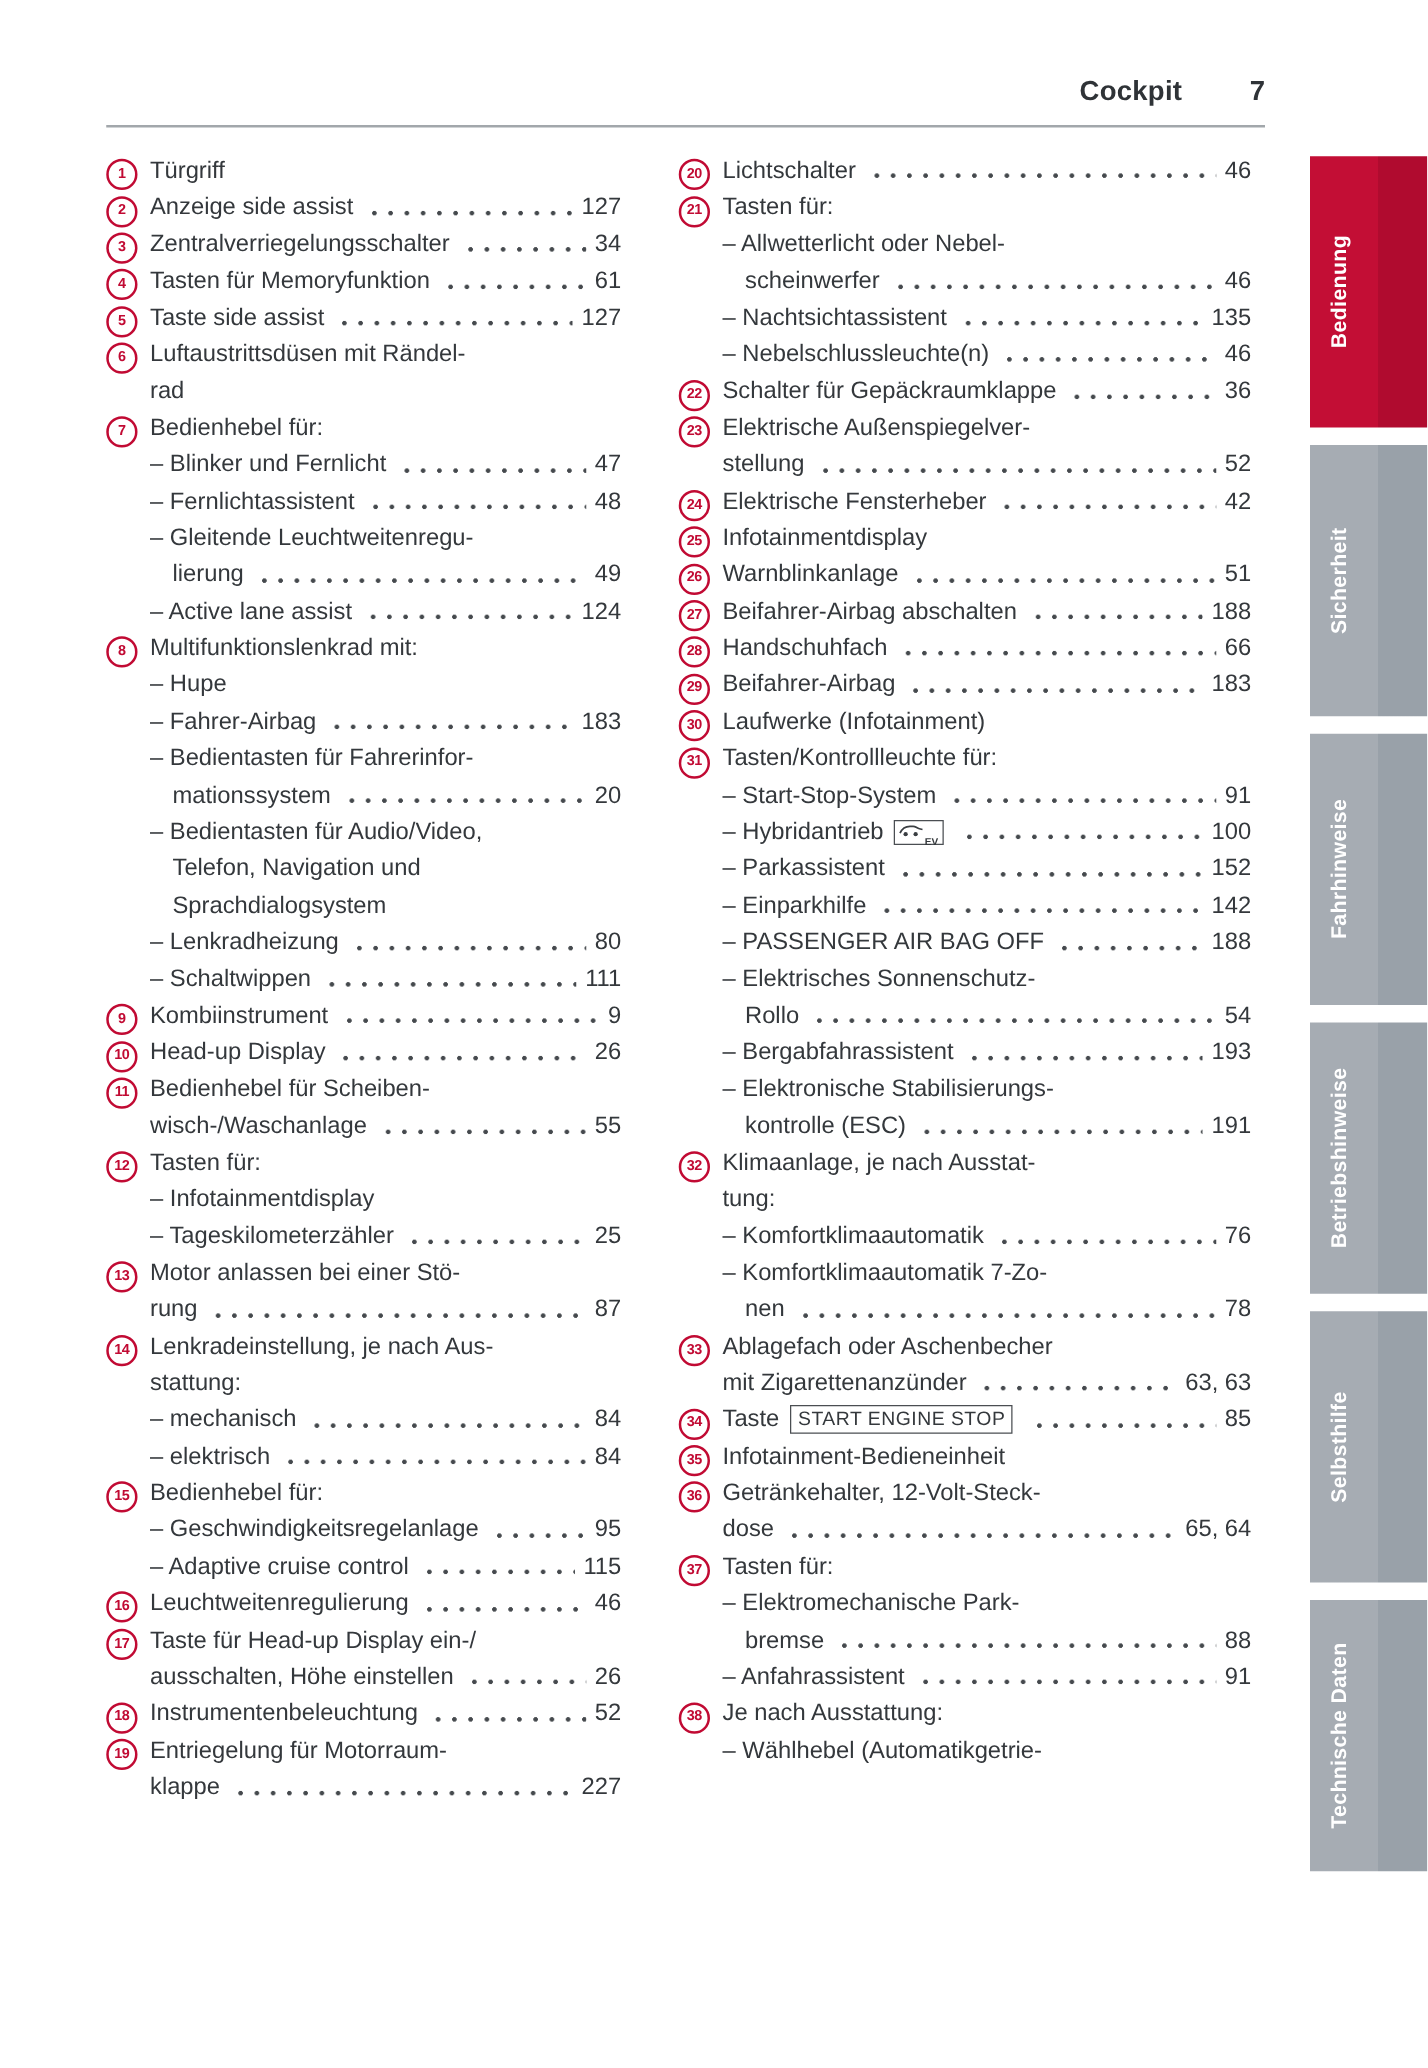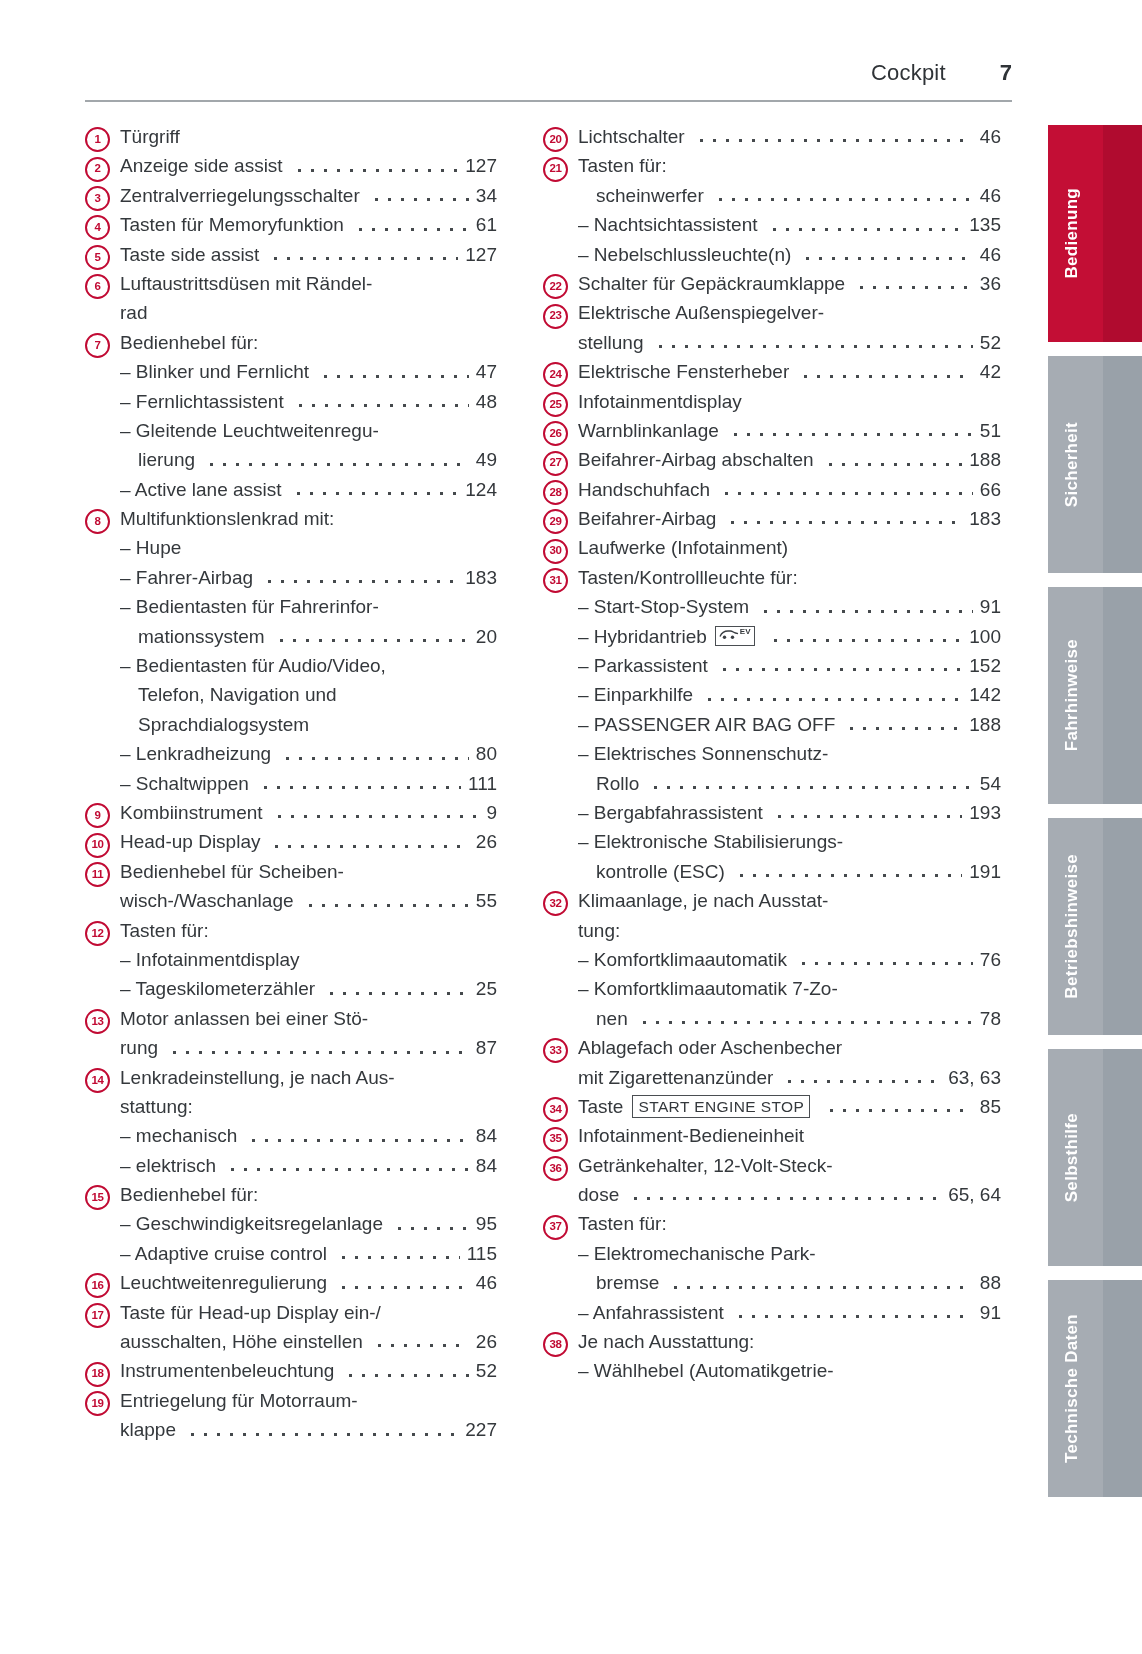--- a/index.html
+++ b/index.html
@@ -1,21 +1,21 @@
 <!DOCTYPE html>
 <html><head>
 <meta charset="utf-8">
 <style>
   html,body{margin:0;padding:0;background:#ffffff;}
   .page{position:relative;width:1142px;height:1654px;background:#ffffff;overflow:hidden;
         font-family:"Liberation Sans",sans-serif;color:#34383c;}
   
   .header{position:absolute;top:60px;left:85px;width:927px;display:flex;
           justify-content:flex-end;align-items:baseline;gap:54px;}
-  .section-title{font-size:22px;font-weight:normal;color:#2f3337;letter-spacing:.2px;}
+  .section-title{font-size:22px;font-weight:bold;color:#2f3337;letter-spacing:.2px;}
   .pagenum{font-size:22px;font-weight:bold;color:#2f3337;}
   .rule{position:absolute;top:100px;left:85px;width:927px;height:2px;background:#a2a7ab;}
   
   .col{position:absolute;top:122px;}
   .col-left{left:85px;width:412px;}
   .col-right{left:543px;width:458px;}
   .line{display:flex;align-items:baseline;height:29.4px;line-height:29.4px;
         font-size:19px;white-space:nowrap;}
   .numcell{flex:0 0 35px;}
   .circ{display:inline-flex;align-items:center;justify-content:center;
@@ -26,21 +26,21 @@
   .leader{flex:1 1 30px;min-width:8px;height:5px;align-self:flex-end;
         margin:0 7px 8px 10px;
         background-image:radial-gradient(circle,#45494d 1.6px,transparent 2px);
         background-size:13px 5px;background-repeat:repeat-x;background-position:left center;}
   .pg{position:relative;text-align:right;}
   .cont-arrow{position:absolute;right:-26px;bottom:1px;font-size:15px;color:#3b3f43;line-height:1;}
   .keybox{display:inline-block;border:1.5px solid #4a4e52;padding:0 5px;margin:0 5px 0 9px;
         font-size:15.5px;letter-spacing:.4px;line-height:21px;align-self:center;color:#34383c;}
   .evbox{display:inline-flex;align-items:flex-start;border:1.5px solid #4a4e52;
         padding:1px 3px 0 3px;margin:0 4px 0 8px;height:17px;align-self:center;background:#fff;}
-  .evtxt{font-size:8px;font-weight:bold;line-height:1;margin:0 0 0 1px;color:#34383c;text-align:center;}
+  .evtxt{font-size:8px;font-weight:bold;line-height:1;margin:12px 0 0 1px;color:#34383c;text-align:center;}
   
   .tabs{position:absolute;left:1048px;top:125px;width:94px;}
   .tab{width:94px;height:217px;margin-bottom:14px;display:flex;align-items:center;
        justify-content:flex-start;background:linear-gradient(to right,#a6acb3 0 58%,#99a1a9 58% 100%);}
   .tab.active{background:linear-gradient(to right,#c30e35 0 58%,#b00b2f 58% 100%);}
   .tab-label{writing-mode:vertical-rl;transform:rotate(180deg);color:#ffffff;
        font-size:17px;font-weight:bold;letter-spacing:.3px;padding-left:2px;margin-left:14px;
        max-height:205px;overflow:hidden;}
 </style>
 </head>
@@ -291,20 +291,24 @@
         <span class="txt">Lichtschalter</span>
         <span class="leader"></span>
         <span class="pg">46</span>
       </div>
       <div class="line">
         <span class="numcell"><span class="circ">21</span></span>
         <span class="txt">Tasten für:</span>
       </div>
       <div class="line">
         <span class="numcell"></span>
+        <span class="txt">– Allwetterlicht oder Nebel-</span>
+      </div>
+      <div class="line">
+        <span class="numcell"></span>
         <span class="txt ind">scheinwerfer</span>
         <span class="leader"></span>
         <span class="pg">46</span>
       </div>
       <div class="line">
         <span class="numcell"></span>
         <span class="txt">– Nachtsichtassistent</span>
         <span class="leader"></span>
         <span class="pg">135</span>
       </div>

